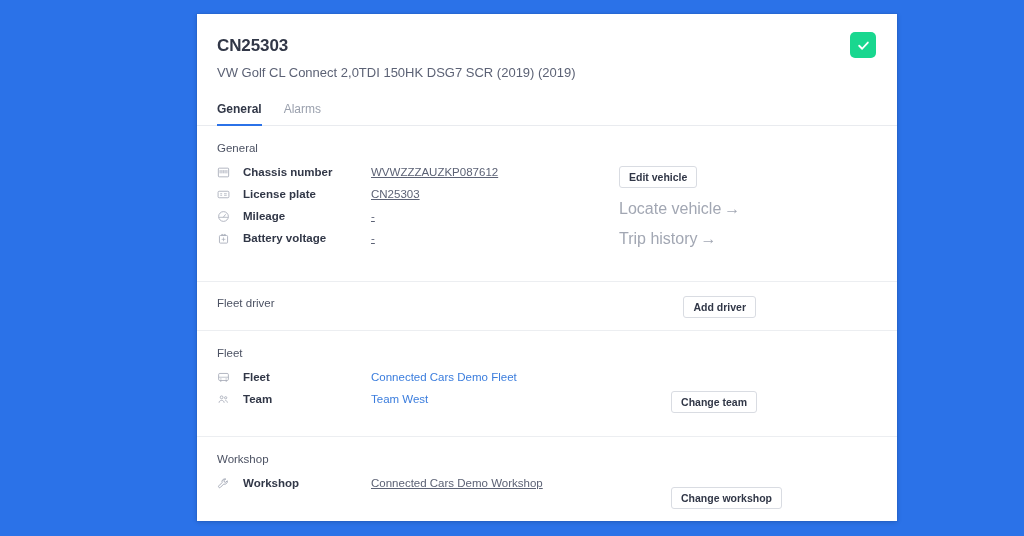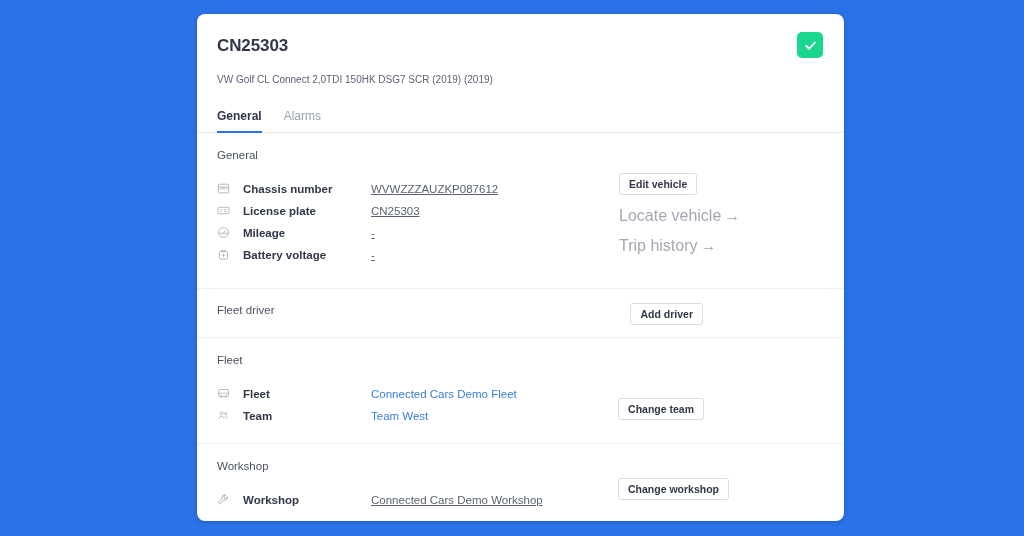--- a/index.html
+++ b/index.html
@@ -13,45 +13,45 @@
   body {
     background: #2B72E8;
     font-family: "Liberation Sans", sans-serif;
     -webkit-font-smoothing: antialiased;
   }
 
   .card {
     position: absolute;
     left: 197px;
     top: 14px;
-    width: 647px;
+    width: 700px;
     height: 507px;
     background: #ffffff;
-    border-radius: 8px;
+    border-radius: 0;
     box-shadow: 0 1px 5px rgba(0,0,0,0.18), 0 0 0 1px rgba(0,0,0,0.03);
     overflow: hidden;
   }
 
   
   .card-header {
     position: relative;
     padding: 22px 24px 0 20px;
   }
 
   .title {
     font-size: 17px;
     font-weight: bold;
     color: #313747;
     letter-spacing: -0.1px;
     line-height: 20px;
   }
 
   .subtitle {
-    margin-top: 17px;
-    font-size: 10px;
+    margin-top: 10px;
+    font-size: 13px;
     color: #5c6275;
     line-height: 14px;
   }
 
   .status-badge {
     position: absolute;
     right: 21px;
     top: 18px;
     width: 26px;
     height: 26px;
@@ -106,21 +106,21 @@
   .section-title {
     font-size: 11.5px;
     color: #4c5263;
     margin-bottom: 12px;
   }
 
   .rows { width: 100%; }
 
   .row {
     display: flex;
-    align-items: flex-end;
+    align-items: flex-start;
     height: 22px;
     margin-bottom: 0px;
   }
 
   .row-icon {
     width: 26px;
     flex: 0 0 26px;
     display: flex;
     align-items: center;
     color: #a7acb8;
@@ -177,21 +177,21 @@
     left: 422px;
     top: 40px;
   }
   .action-right {
     position: absolute;
     right: 140px;
     margin-left: 16px;
   }
   .act-add-driver  { top: 14px;  right: 141px; }
   .act-change-team { top: 60px;  right: 140px; text-align: center; }
-  .act-change-ws   { top: 34px;  right: 115px; }
+  .act-change-ws   { top: 50px;  right: 115px; }
 
   .sec-general  { height: 156px; }
   .sec-driver   { height: 49px;  padding-top: 15px; }
   .sec-fleet    { height: 106px; }
   .sec-workshop { height: 66px;  border-bottom: 1px solid #eceef1; }
 </style>
 </head>
 <body>
 
 <div class="card">

